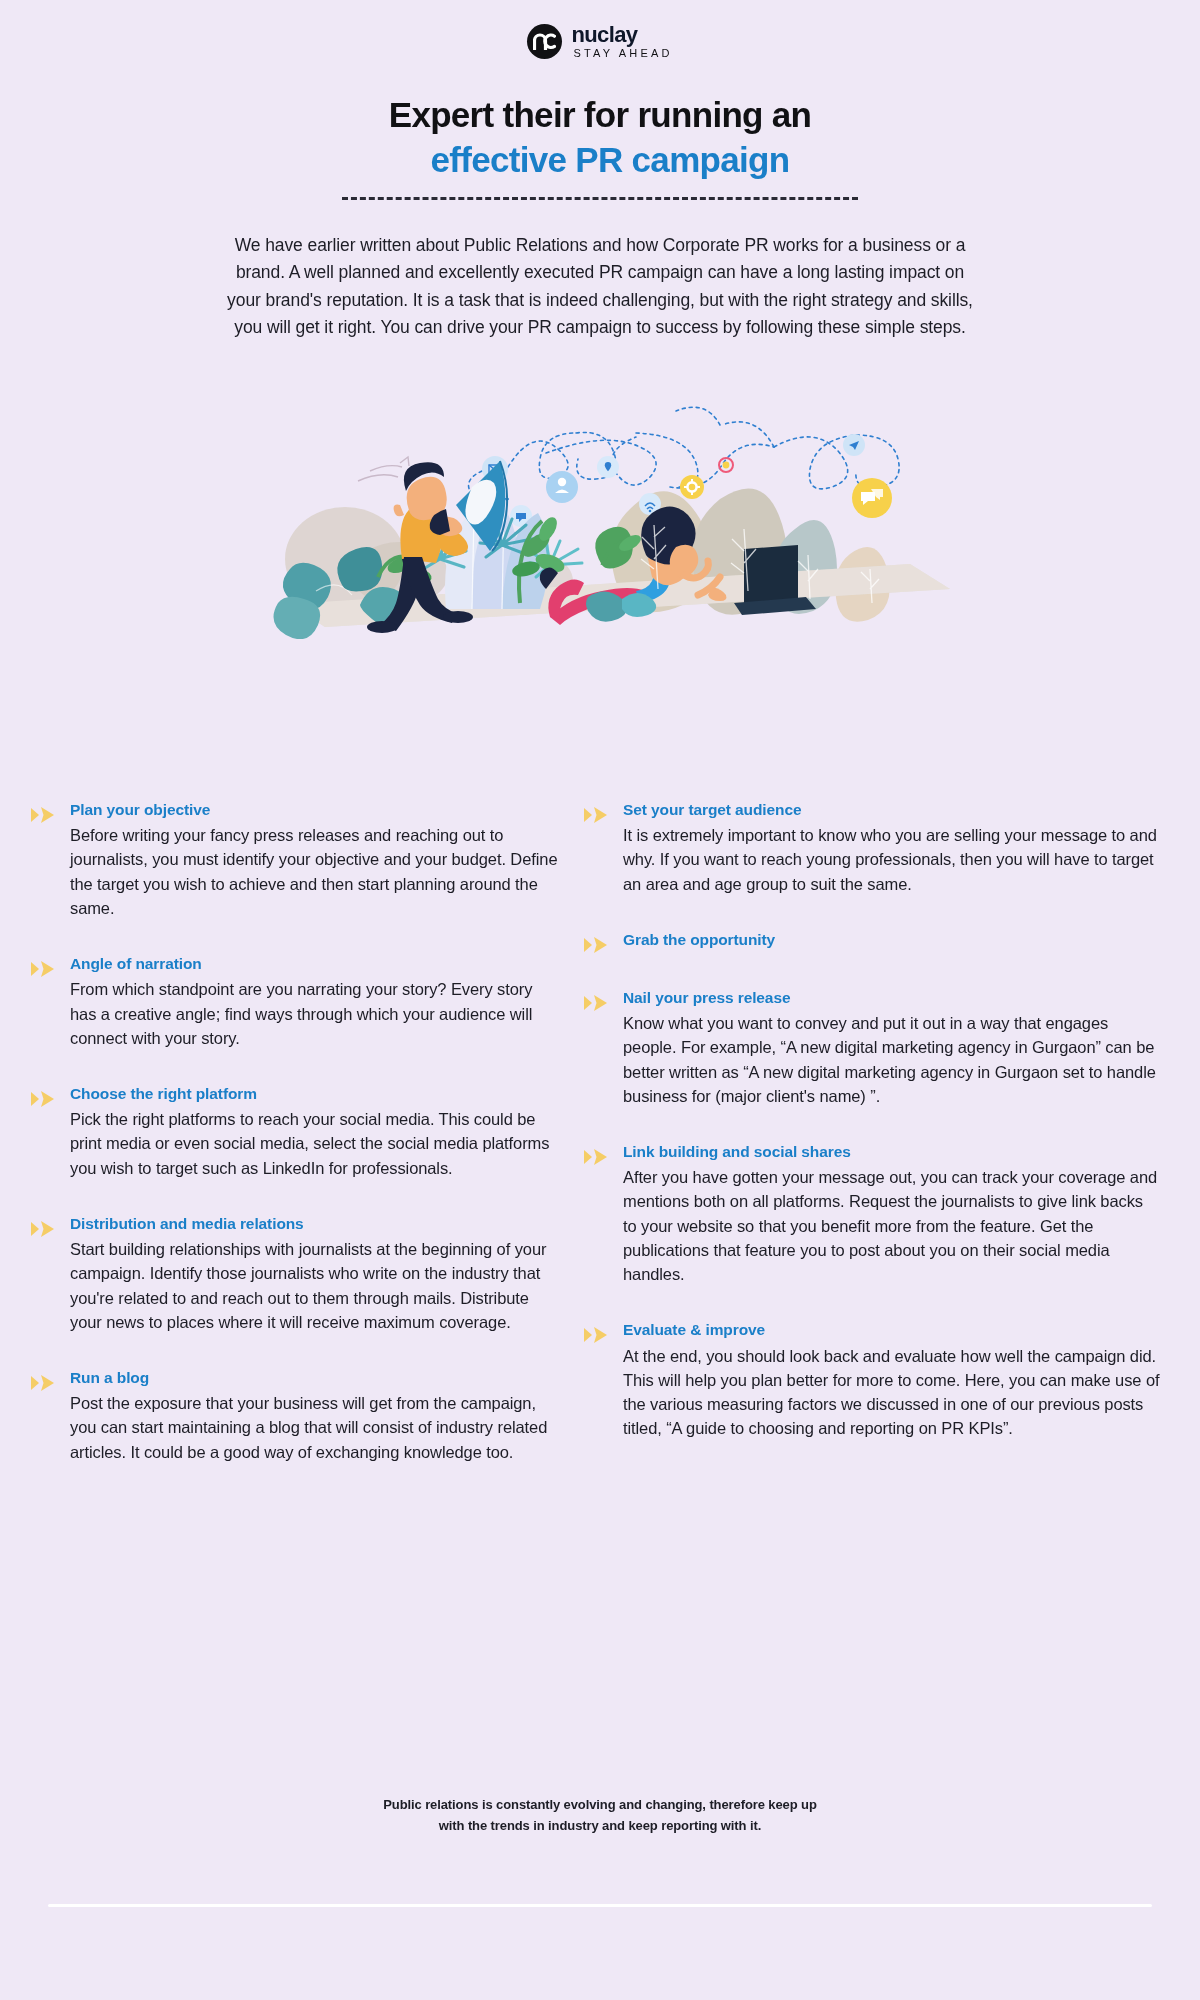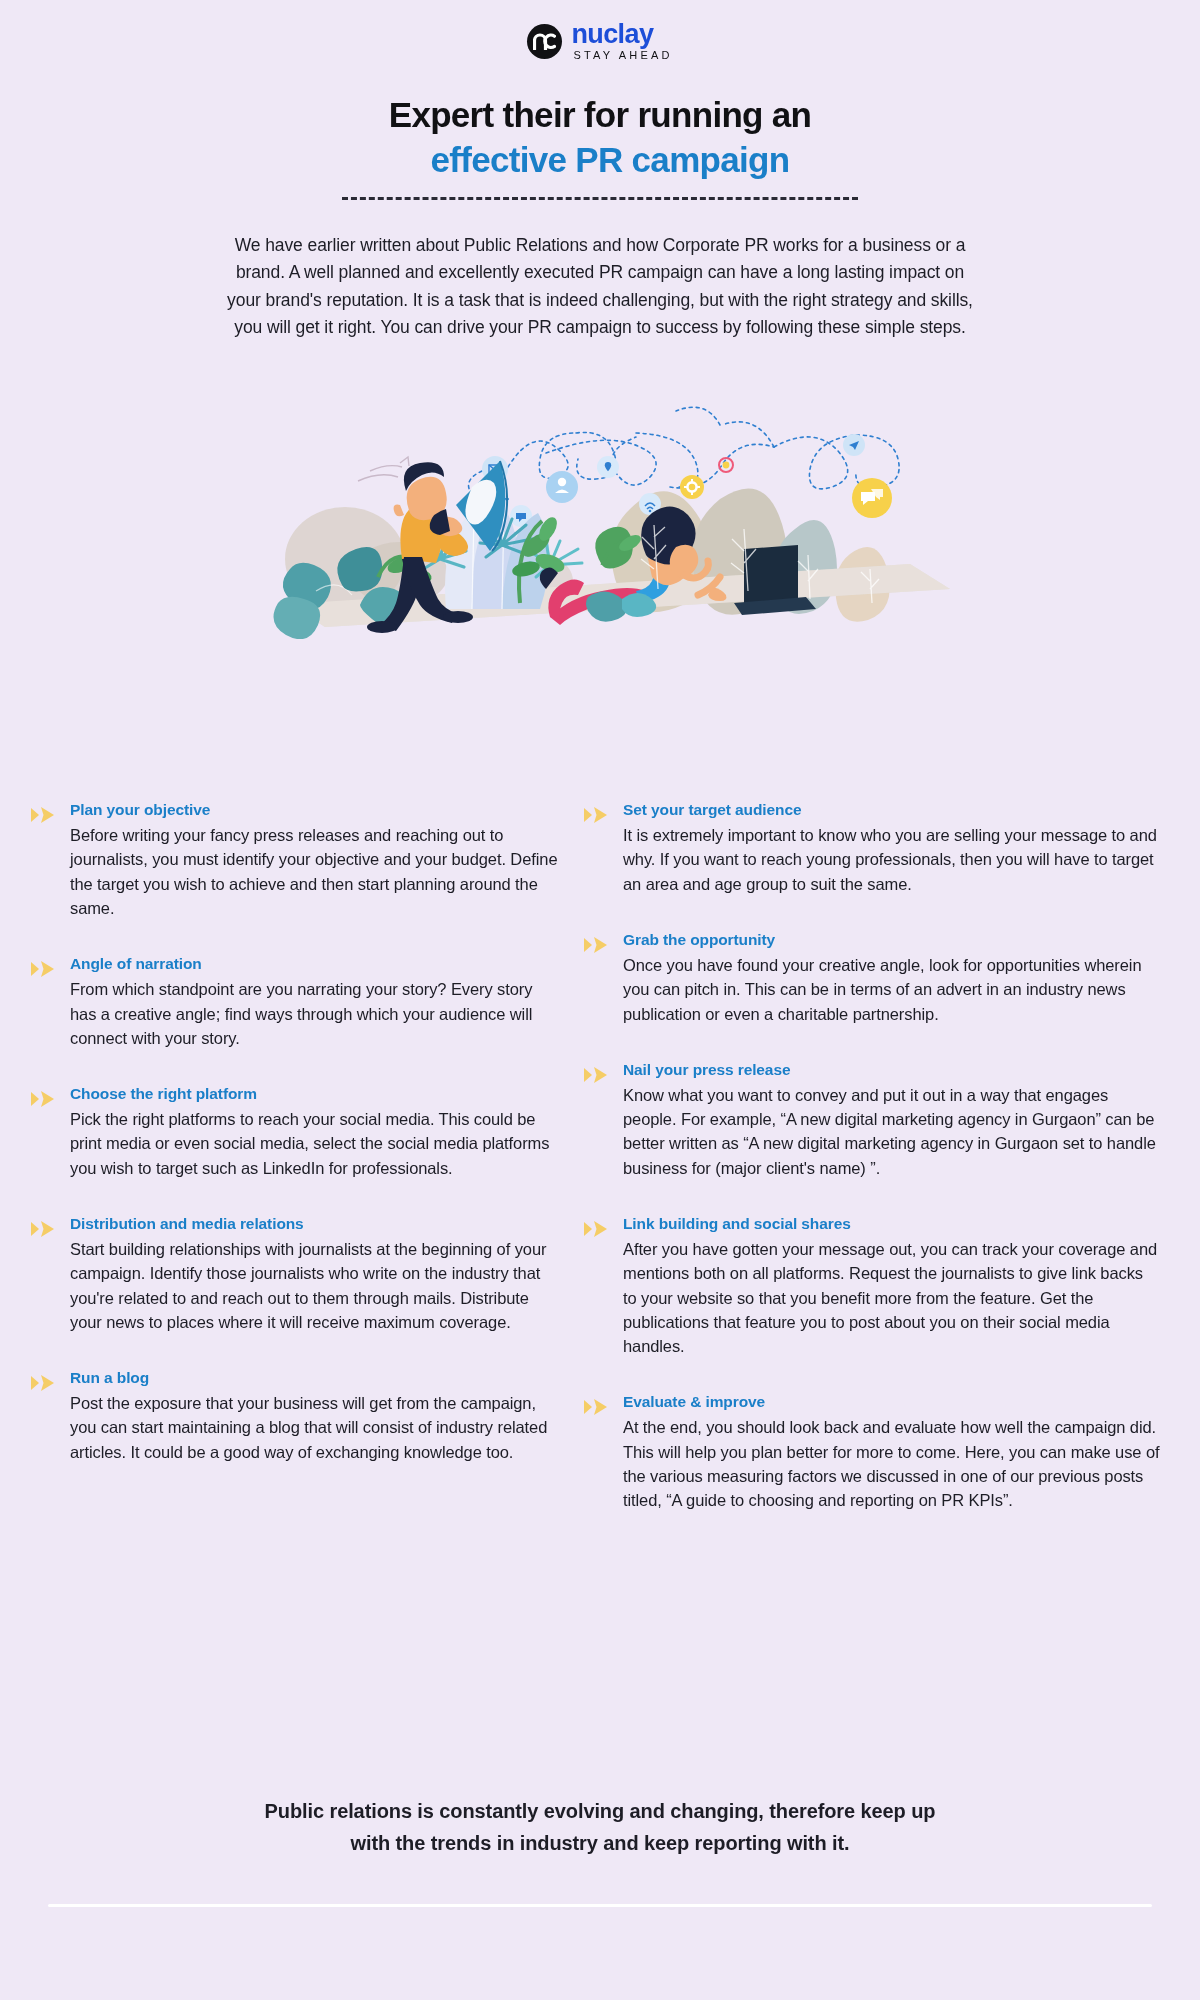--- a/index.html
+++ b/index.html
@@ -26,24 +26,24 @@
   .logo-mark {
     width: 35px; height: 35px;
     border-radius: 50%;
     background: #111114;
     display: flex; align-items: center; justify-content: center;
     flex: 0 0 auto;
   }
   .logo-mark svg { display: block; }
   .logo-text { display: flex; flex-direction: column; line-height: 1; }
   .logo-name {
-    font-size: 27px;
+    font-size: 22px;
     font-weight: 700;
     letter-spacing: -0.6px;
-    color: #1d4ed8;
+    color: #0f172a;
   }
   .logo-tag {
     font-size: 11px;
     letter-spacing: 3.2px;
     color: #111114;
     margin-top: 2px;
     padding-left: 2px;
   }
 
   
@@ -131,21 +131,21 @@
     letter-spacing: -0.1px;
   }
 
   
   .footer-note {
     position: absolute;
     top: 1795px;
     left: 0;
     width: 1200px;
     text-align: center;
-    font-size: 20px;
+    font-size: 13px;
     font-weight: 700;
     line-height: 1.6;
     color: #1d1d26;
     letter-spacing: -0.1px;
   }
   .footer-rule {
     position: absolute;
     top: 1904px;
     left: 48px;
     width: 1104px;
@@ -434,21 +434,20 @@
 
     <div class="tip" style="margin-bottom:34px">
       <span class="tip-chev">
         <svg width="26" height="18" viewBox="0 0 26 18">
             <path d="M1 2 L9 9 L1 16 Z" fill="#f5cd66"></path>
             <path d="M11 1 L24 9 L11 17 L13.5 9 Z" fill="#f5cd66"></path>
           </svg>
       </span>
       <div class="tip-body">
         <div class="tip-title">Grab the opportunity</div>
-        <div class="tip-text">Once you have found your creative angle, look for opportunities wherein you can pitch in. This can be in terms of an advert in an industry news publication or even a charitable partnership.</div>
       </div>
     </div>
 
     <div class="tip" style="margin-bottom:34px">
       <span class="tip-chev">
         <svg width="26" height="18" viewBox="0 0 26 18">
             <path d="M1 2 L9 9 L1 16 Z" fill="#f5cd66"></path>
             <path d="M11 1 L24 9 L11 17 L13.5 9 Z" fill="#f5cd66"></path>
           </svg>
       </span>

